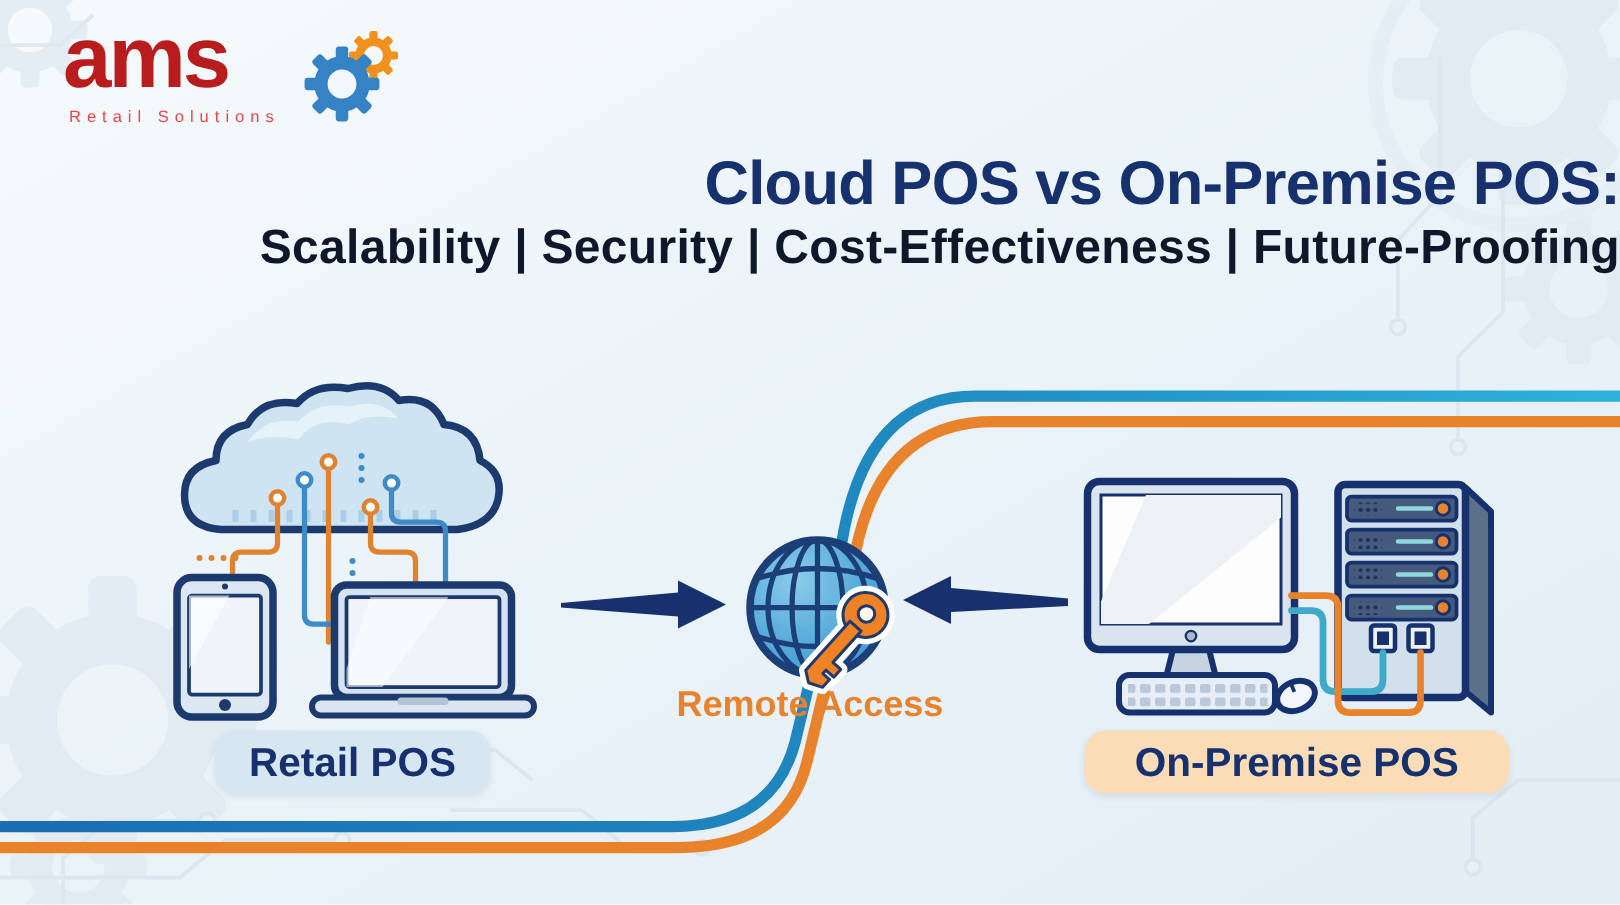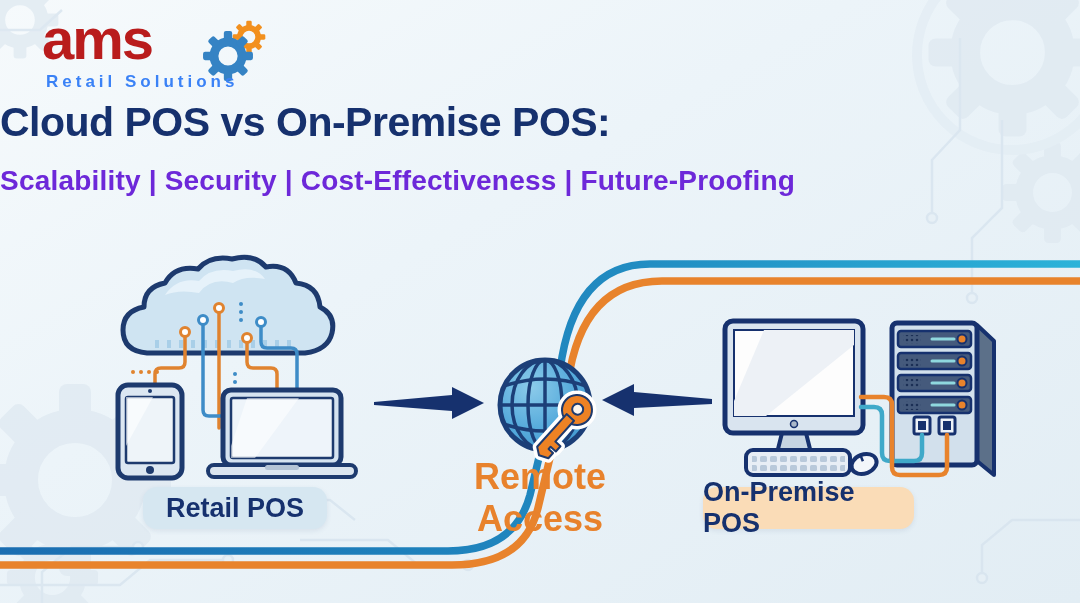--- a/index.html
+++ b/index.html
@@ -9,38 +9,38 @@
     background:linear-gradient(150deg,#f6fafc 0%,#ecf4f9 40%,#e2edf4 100%);
   }
   .abs{position:absolute;}
   svg{display:block;}
   
   .brand-name{
     left:42px;top:10px;font-size:58px;font-weight:800;letter-spacing:-2px;
     color:#b91c1c;line-height:1;
   }
   .brand-tagline{
-    left:46px;top:72px;font-size:17px;font-weight:700;letter-spacing:4px;
-    color:#3b82f6;
+    left:46px;top:72px;font-size:11px;font-weight:400;letter-spacing:4px;
+    color:#ef4444;
   }
   
-  .title-wrap{left:0;right:0;top:98px;text-align:left;}
+  .title-wrap{left:0;right:0;top:98px;text-align:right;}
   .title-line{font-size:41px;font-weight:800;color:#16316e;line-height:48px;letter-spacing:-0.5px;}
-  .subtitle{margin-top:19px;font-size:28px;font-weight:700;color:#6d28d9;letter-spacing:0.2px;}
+  .subtitle{margin-top:0;font-size:32px;font-weight:700;color:#0f172a;letter-spacing:0.2px;}
   
   .pill{
     display:flex;align-items:center;justify-content:center;
     border-radius:14px;font-size:27px;font-weight:800;color:#16316e;
     box-shadow:0 2px 5px rgba(60,90,130,0.10);
   }
   .pill-cloud{left:143px;top:487px;width:184px;height:42px;background:#d6e7f1;}
-  .pill-onprem{left:703px;top:487px;width:211px;height:42px;background:#fadcb7;}
+  .pill-onprem{left:723px;top:487px;width:283px;height:42px;background:#fadcb7;}
   .remote-label{
     left:420px;top:456px;width:240px;text-align:center;
-    font-size:36px;font-weight:800;color:#e8822c;
+    font-size:24px;font-weight:800;color:#e8822c;
   }
 </style>
 </head>
 <body>
 
 <svg width="0" height="0" style="position:absolute">
   <defs>
     <symbol id="gear" viewBox="-50 -50 100 100">
       <circle r="27" fill="none" stroke="currentColor" stroke-width="17"></circle>
       <g fill="currentColor">

